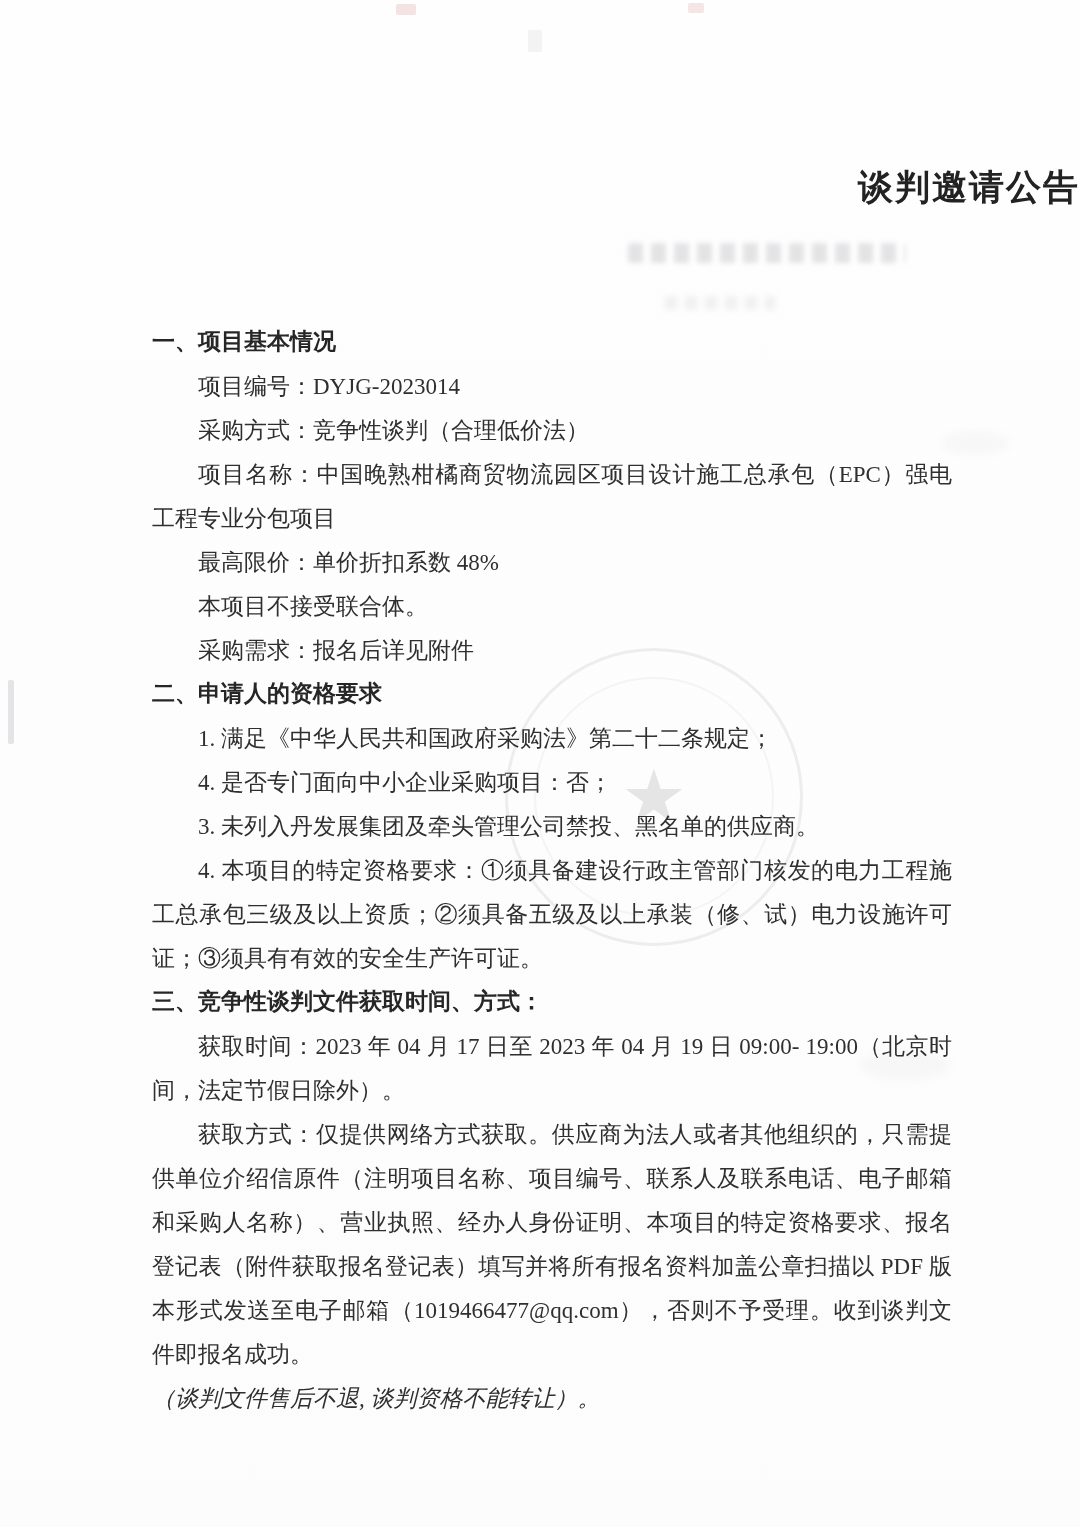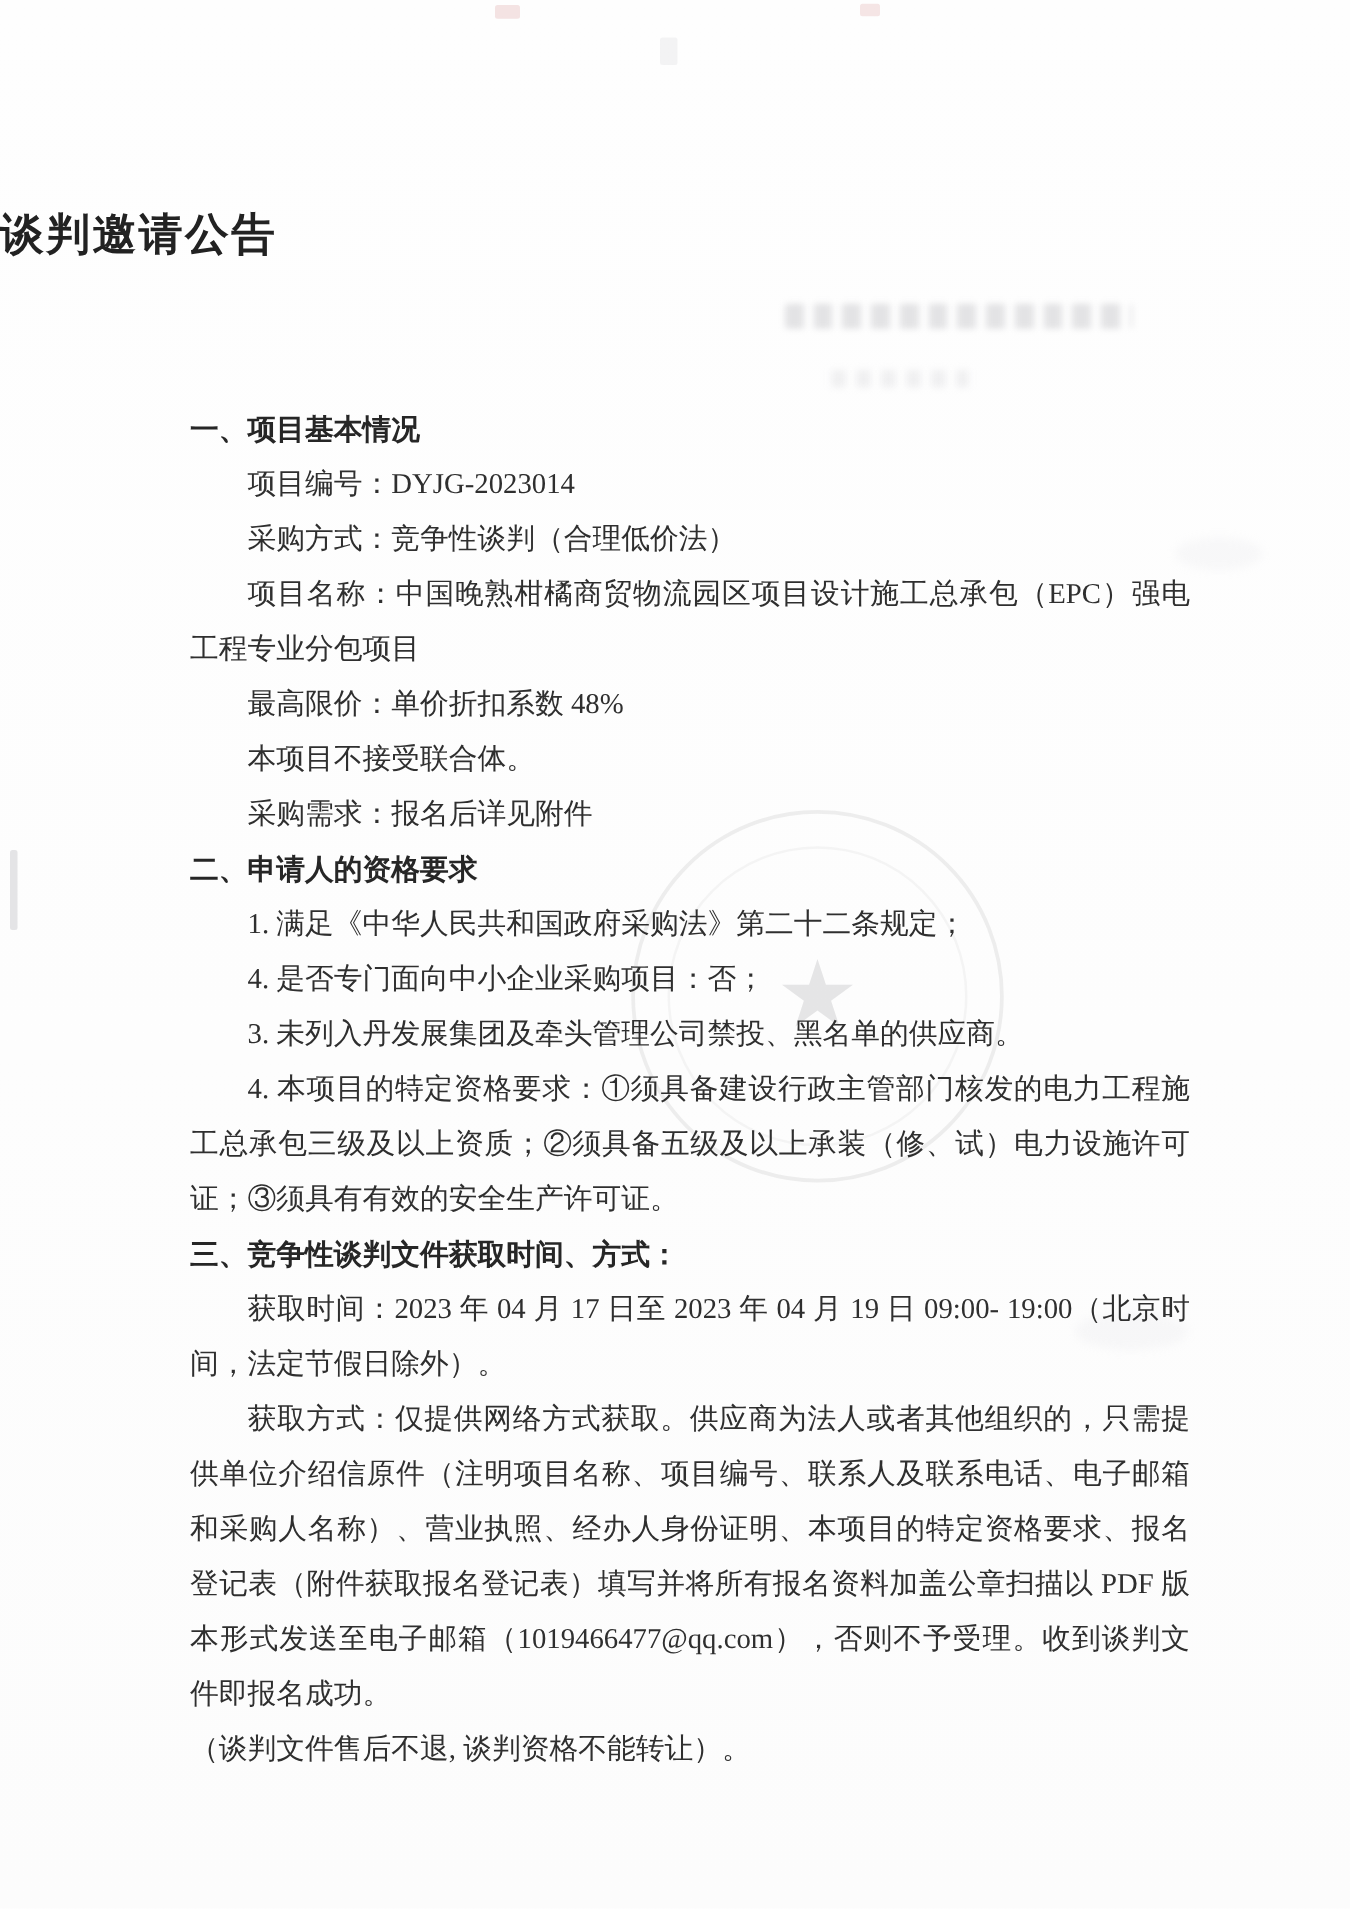--- a/index.html
+++ b/index.html
@@ -14,48 +14,48 @@
     color: #2f2f2f;
   }
 
   
   .doc-title {
     position: absolute;
     top: 164px;
     left: 0;
     width: 100%;
     margin: 0;
-    text-align: left;
+    text-align: right;
     font-family: "Liberation Serif", serif;
     font-size: 35px;
     font-weight: bold;
     letter-spacing: 2px;
     color: #222222;
   }
 
   
   .content {
     position: absolute;
     top: 321px;
     left: 152px;
     width: 800px;
     font-size: 23px;
     line-height: 44px;
     text-align: justify;
     text-justify: inter-ideograph;
   }
   .content p { margin: 0; }
   .content p.heading {
-    font-family: Liberation Sans, sans-serif;
+    font-family: Liberation Mono, monospace;
     font-weight: bold;
     color: #262626;
     text-align: left;
   }
   .content p.indent { text-indent: 2em; }
-  .content p.noindent { text-indent: 0; }
+  .content p.noindent { text-indent: 0; font-style: italic; }
 
   
   .bleed {
     position: absolute;
     left: 628px;
     top: 243px;
     width: 278px;
     height: 20px;
     background: repeating-linear-gradient(90deg,
       rgba(185,185,190,0.38) 0 15px,

